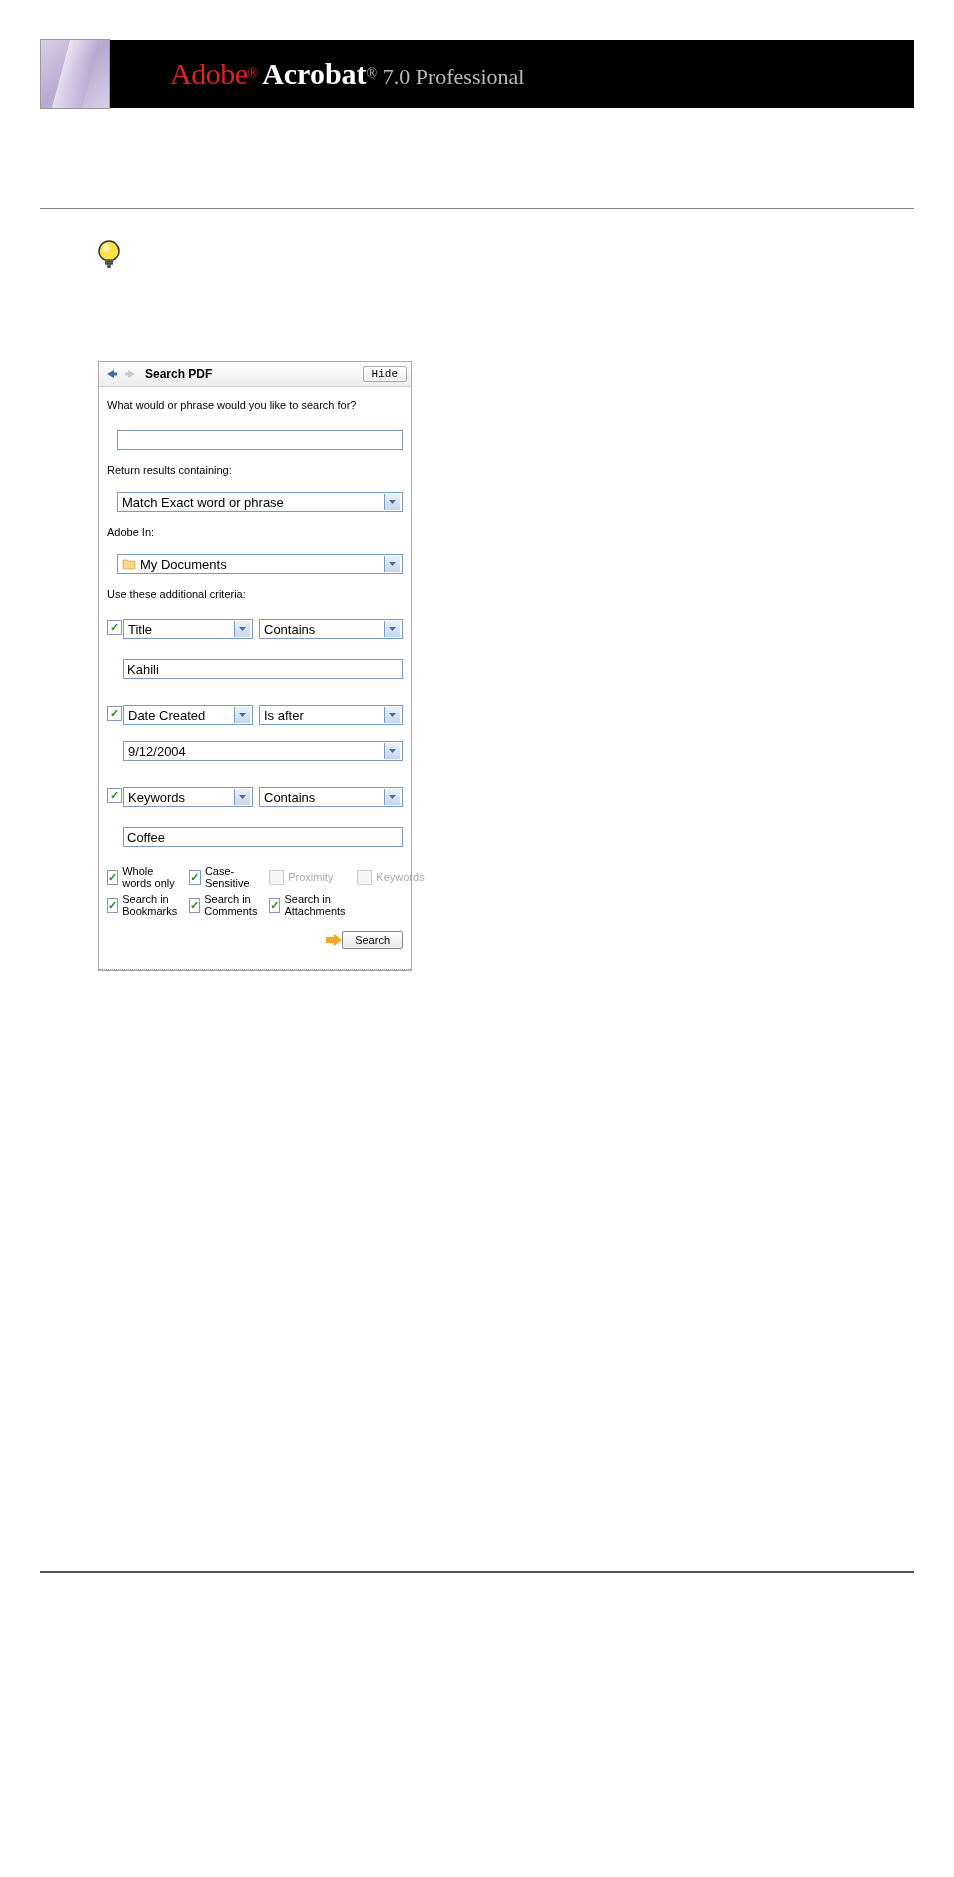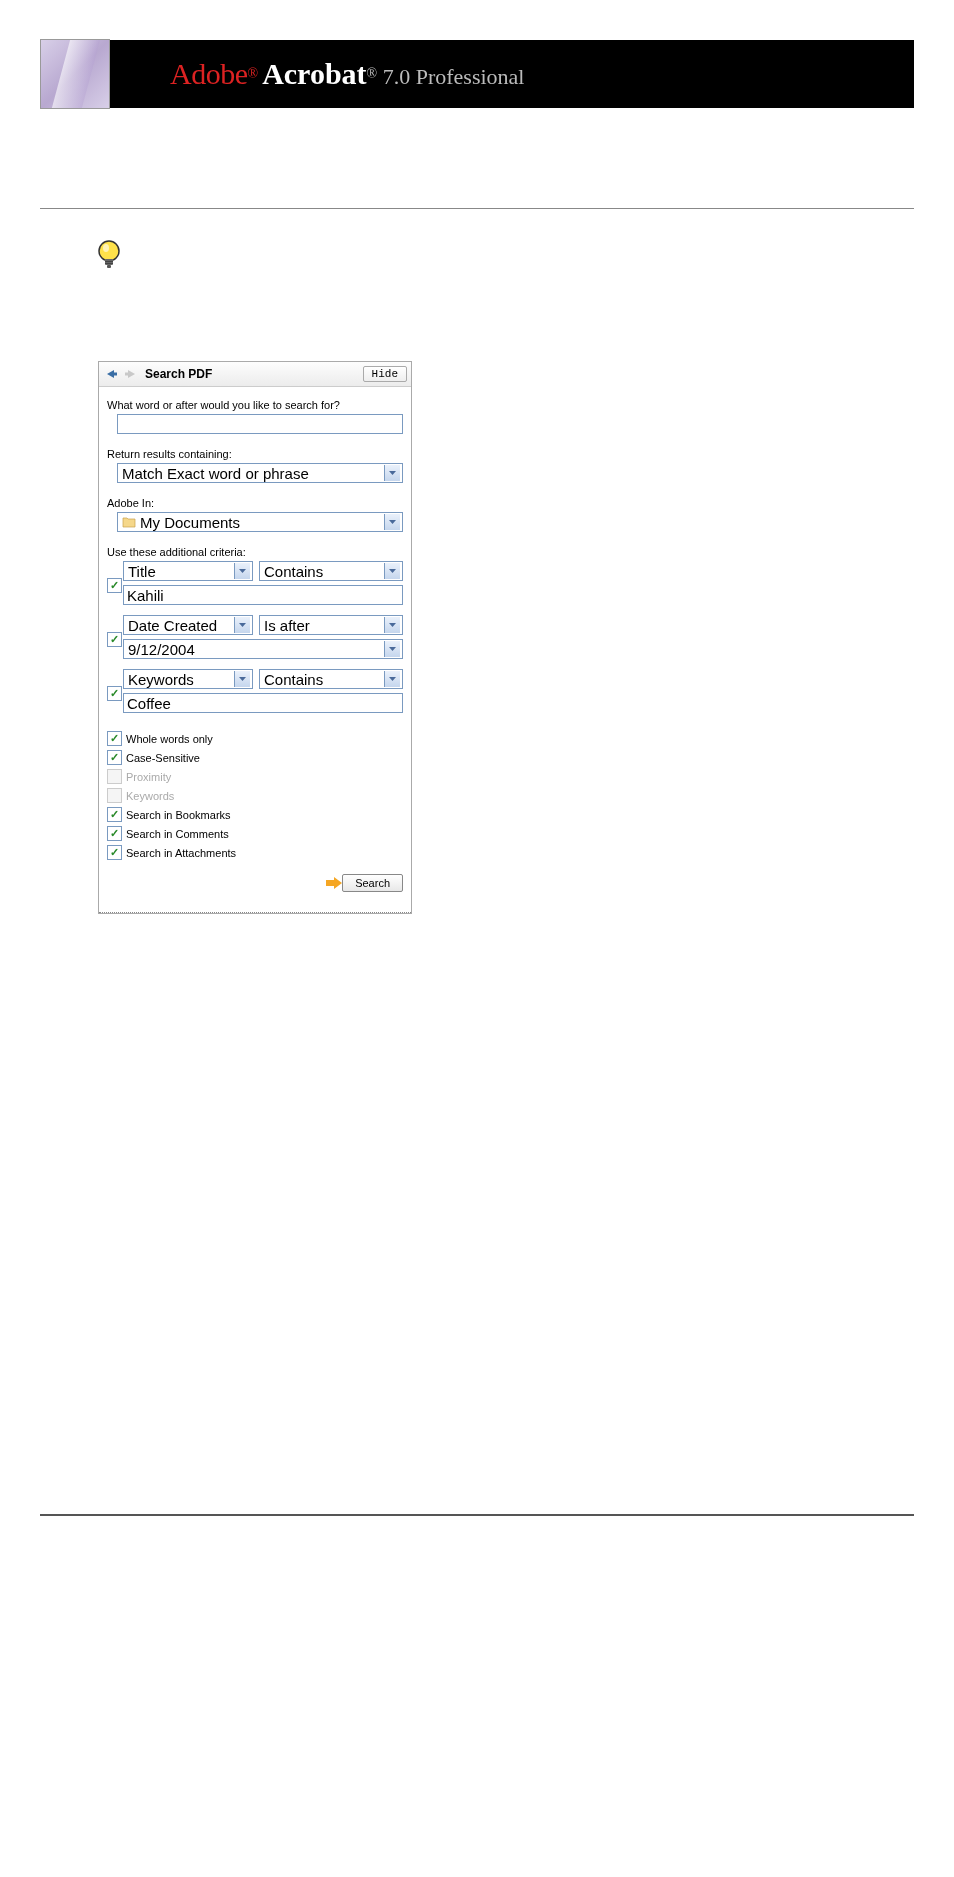--- a/index.html
+++ b/index.html
@@ -100,24 +100,25 @@
   padding: 8px 8px 10px 8px;
 }
 .field-label {
   margin: 4px 0 3px 0;
 }
 .text-input, .select-box {
   width: 100%;
   box-sizing: border-box;
   border: 1px solid #7a9ac0;
   height: 20px;
-  font-size: 15px;
+  font-size: 13px;
   padding: 1px 3px;
   background: #fff;
   font-family: Tahoma, Arial, sans-serif;
+  margin-top: 16px;
 }
 .select-box {
   display: flex;
   align-items: center;
   justify-content: space-between;
   padding: 0 2px 0 4px;
   cursor: pointer;
 }
 .select-box .folder-ico {
   width: 14px; height: 12px;
@@ -170,21 +171,21 @@
   font-size: 11px;
   line-height: 1;
   font-weight: bold;
 }
 .cbx.disabled {
   border-color: #ccc;
   background: #f5f5f5;
 }
 .opts-grid {
   display: grid;
-  grid-template-columns: 1fr;
+  grid-template-columns: 1fr 1fr 1fr 1fr;
   gap: 4px 8px;
   margin-top: 18px;
 }
 .opt {
   display: flex;
   align-items: center;
   gap: 4px;
 }
 .opt.disabled { color: #aaa; }
 .search-row {
@@ -245,21 +246,21 @@
           <rect x="7" y="5.5" width="5" height="3" fill="#3a6ea5"></rect>
         </svg>
       <svg class="nav-arrow" viewBox="0 0 14 14" style="opacity:0.4">
           <polygon points="5,3 12,7 5,11" fill="#888"></polygon>
           <rect x="2" y="5.5" width="5" height="3" fill="#888"></rect>
         </svg>
       <span class="panel-title">Search PDF</span>
       <button class="hide-btn">Hide</button>
     </div>
     <div class="panel-body">
-      <div class="field-label">What word or after would you like to search for?</div>
+      <div class="field-label">What would or phrase would you like to search for?</div>
       <input class="text-input" style="margin-left: 10px; width: calc(100% - 10px);" value="">
       <div class="gap"></div>
 
       <div class="field-label">Return results containing:</div>
       <div class="select-box" style="margin-left:10px;width:calc(100% - 10px)">
         <span class="sel-text">Match Exact word or phrase</span>
         <span class="dd-arrow">
             <svg viewBox="0 0 7 4">
               <polygon points="0,0 7,0 3.5,4" fill="#4a6a9a"></polygon>
             </svg>

